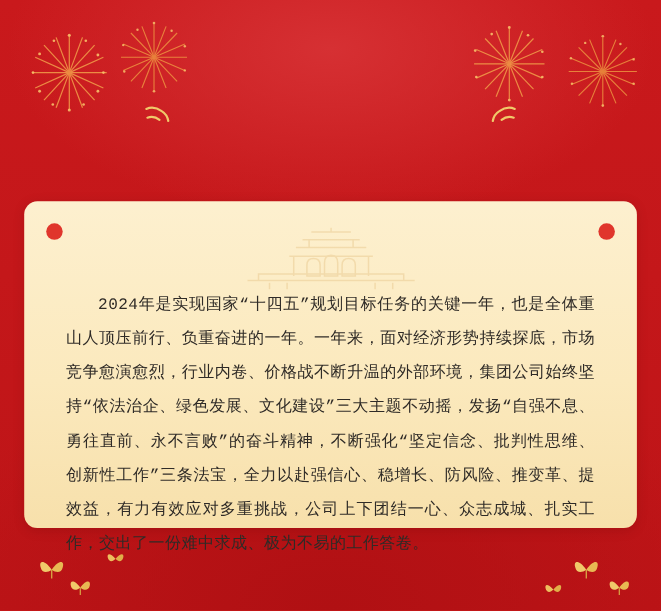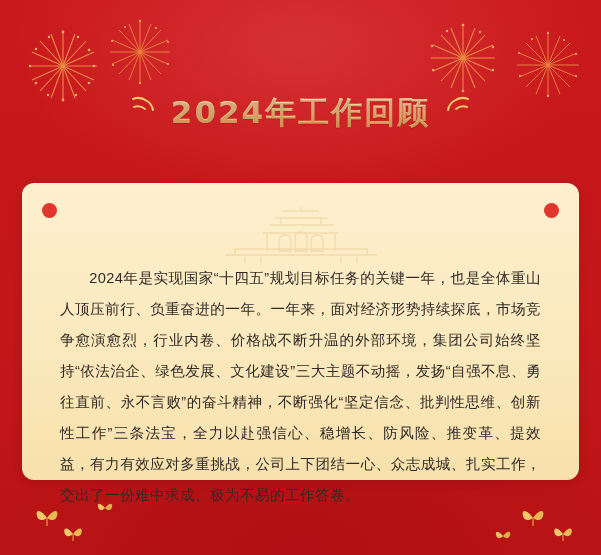--- a/index.html
+++ b/index.html
@@ -93,21 +93,21 @@
     margin-left: -78px;
     width: 156px;
     opacity: 0.5;
   }
 
   .body-text {
     position: absolute;
     left: 38px;
     right: 38px;
     top: 80px;
-    font-family: Liberation Sans, sans-serif;
+    font-family: Liberation Mono, monospace;
     font-size: 14.6px;
     line-height: 31px;
     color: #2f2b27;
     text-align: justify;
     text-indent: 2em;
     letter-spacing: 0.4px;
   }
 
   
   .butterfly {
@@ -258,21 +258,20 @@
           <circle cx="70" cy="46" r="1.1"></circle>
         <circle cx="42" cy="66" r="1.2"></circle>
           <circle cx="14" cy="46" r="1.1"></circle>
         <circle cx="13" cy="23" r="1.1"></circle>
           <circle cx="26" cy="9" r="1.1"></circle>
       </g>
     </svg>
   </div>
 
   <div class="title-wrap">
-    <span class="title">2024年工作回顾</span>
     <span class="title-deco left" style="left:130px; position:absolute; top:14px;">
       <svg width="26" height="26" viewBox="0 0 26 26">
         <path d="M3 6 q7 -3 14 2 q5 3 6 9" stroke="#f0c96a" stroke-width="2" fill="none" stroke-linecap="round"></path>
         <path d="M4 14 q6 -2 11 2" stroke="#f0c96a" stroke-width="2" fill="none" stroke-linecap="round"></path>
       </svg>
     </span>
     <span class="title-deco right" style="right:130px; position:absolute; top:14px;">
       <svg width="26" height="26" viewBox="0 0 26 26">
         <path d="M23 6 q-7 -3 -14 2 q-5 3 -6 9" stroke="#f0c96a" stroke-width="2" fill="none" stroke-linecap="round"></path>
         <path d="M22 14 q-6 -2 -11 2" stroke="#f0c96a" stroke-width="2" fill="none" stroke-linecap="round"></path>

